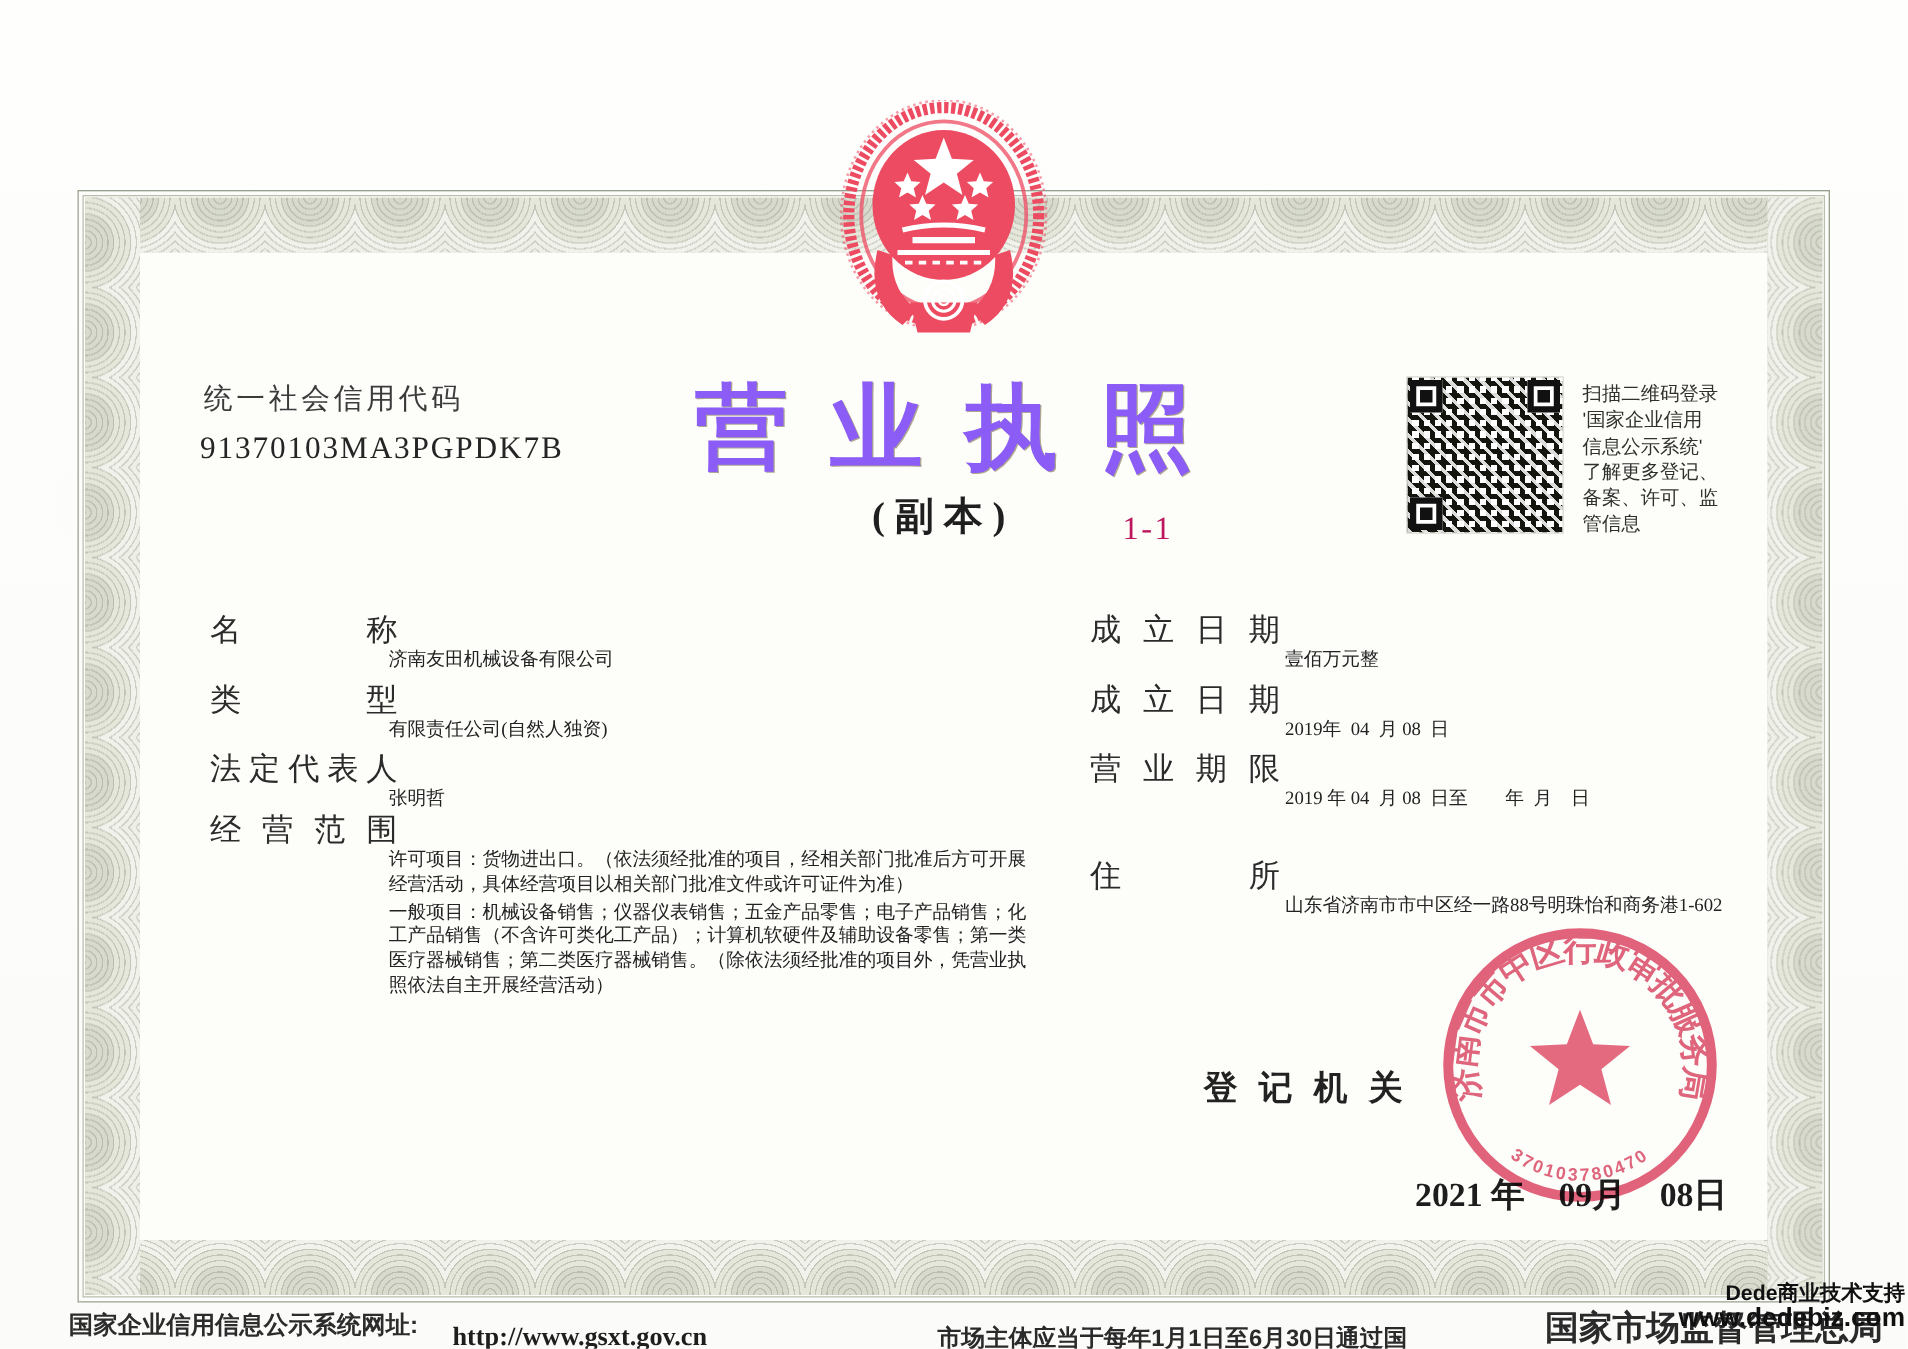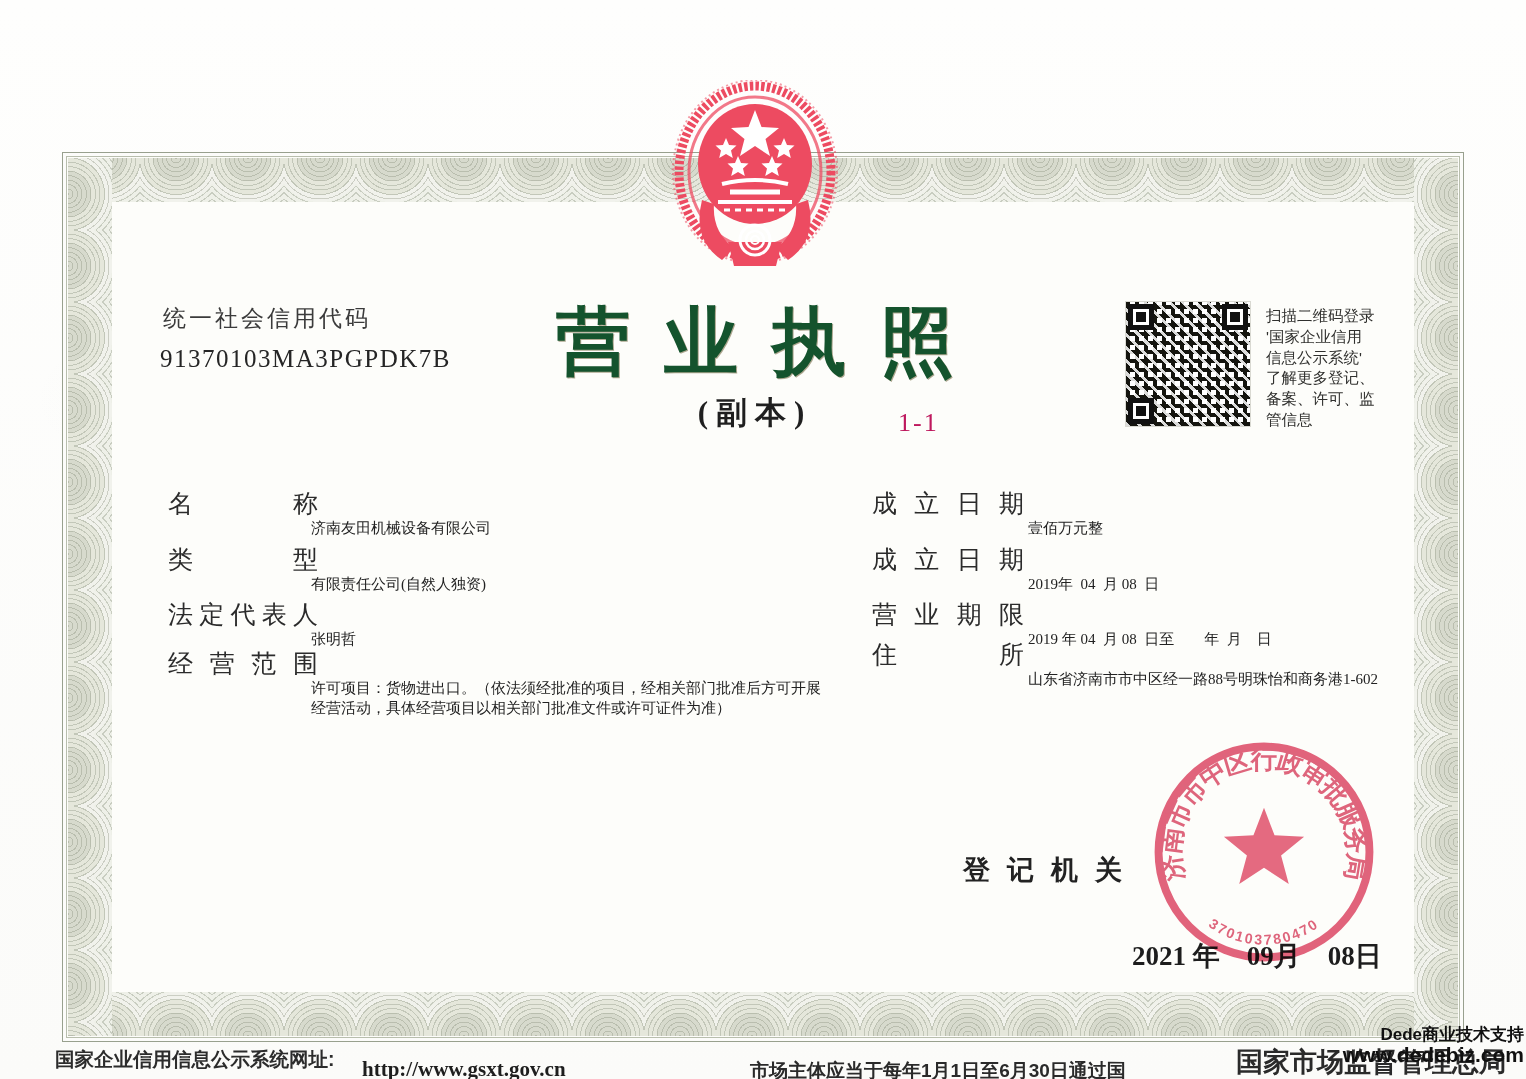--- a/index.html
+++ b/index.html
@@ -48,21 +48,21 @@
     background-image:
       repeating-radial-gradient(circle at 44px 36px, rgba(122,130,110,.32) 0 1px, rgba(122,130,110,0) 1px 4.5px),
       radial-gradient(circle 46px at 44px 36px, #d7dacd 0 23px, #e5e7db 23px 37px, #f1f2ec 37px 44px, rgba(241,242,236,0) 44px);
     background-size:44px 72px;background-repeat:repeat-y;}
 
   
   .credit-label{left:163px;top:303px;font-size:23px;letter-spacing:3px;color:#3b3b3b;}
   .credit-code{left:160px;top:345px;font-size:25px;letter-spacing:1.5px;color:#252525;}
   .doc-title{left:480px;top:293px;width:550px;text-align:center;
     font-size:74px;font-weight:900;letter-spacing:34px;text-indent:34px;
-    color:#14532d;font-family:"Liberation Serif",serif;
+    color:#8b5cf6;font-family:"Liberation Serif",serif;
     text-shadow:1px 1px 0 rgba(76,61,14,.45);}
   .doc-subtitle{left:640px;top:392px;width:230px;text-align:center;
     font-size:31px;letter-spacing:8px;color:#1f1f1f;font-weight:700;}
   .doc-pageno{left:898px;top:408px;font-size:26px;color:#be185d;letter-spacing:2px;}
 
   
   .qr{left:1126px;top:302px;width:124px;height:124px;background:#fff;
     background-image:
       repeating-linear-gradient(45deg, rgba(255,255,255,.85) 0 3px, rgba(255,255,255,0) 3px 9px),
       repeating-linear-gradient(0deg, #15150f 0 4px, rgba(255,255,255,0) 4px 9px),
@@ -78,21 +78,21 @@
   .lbl{display:inline-block;text-align:justify;text-align-last:justify;
     font-size:25px;color:#2b2b2b;}
   .lbl-l{position:absolute;left:168px;width:150px;}
   .lbl-r{position:absolute;left:872px;width:152px;}
   .val{position:absolute;font-size:15px;color:#222;line-height:1.32;margin-top:32px;}
   .val-l{left:311px;width:515px;}
   .val-r{left:1028px;width:412px;}
   .pre{white-space:pre;}
 
   .row-name{top:487px;} .row-type{top:543px;} .row-rep{top:598px;} .row-scope{top:647px;}
-  .row-capital{top:487px;} .row-est{top:543px;} .row-term{top:598px;} .row-addr{top:638px;font-family:Liberation Serif, serif;}
+  .row-capital{top:487px;} .row-est{top:543px;} .row-term{top:598px;} .row-addr{top:684px;font-family:Liberation Serif, serif;}
   .scope-p{margin:0 0 2px 0;}
 
   
   .authority{left:963px;top:852px;font-size:27px;letter-spacing:17px;color:#222;font-weight:700;}
   .issue-date{left:1132px;top:938px;font-size:27px;color:#1d1d1d;font-weight:700;white-space:pre;}
   .stamp{left:1148px;top:736px;width:232px;height:232px;opacity:.9;mix-blend-mode:multiply;}
 
   
   .f-left{left:55px;top:1046px;font-size:19.5px;font-weight:700;color:#2c2c2c;font-family:"Liberation Sans",sans-serif;}
   .f-url{left:362px;top:1057px;font-size:21px;font-weight:700;color:#1e1e1e;}
@@ -188,20 +188,21 @@
 
 <span class="lbl lbl-l row-type">类型</span>
 <div class="val val-l row-type">有限责任公司(自然人独资)</div>
 
 <span class="lbl lbl-l row-rep">法定代表人</span>
 <div class="val val-l row-rep">张明哲</div>
 
 <span class="lbl lbl-l row-scope">经营范围</span>
 <div class="val val-l row-scope">
   <p class="scope-p">许可项目：货物进出口。（依法须经批准的项目，经相关部门批准后方可开展经营活动，具体经营项目以相关部门批准文件或许可证件为准）</p>
+  <p class="scope-p">一般项目：机械设备销售；仪器仪表销售；五金产品零售；电子产品销售；化工产品销售（不含许可类化工产品）；计算机软硬件及辅助设备零售；第一类医疗器械销售；第二类医疗器械销售。（除依法须经批准的项目外，凭营业执照依法自主开展经营活动）</p>
 </div>
 
 <span class="lbl lbl-r row-capital">成立日期</span>
 <div class="val val-r row-capital">壹佰万元整</div>
 
 <span class="lbl lbl-r row-est">成立日期</span>
 <div class="val val-r row-est pre">2019年  04  月 08  日</div>
 
 <span class="lbl lbl-r row-term">营业期限</span>
 <div class="val val-r row-term pre">2019 年 04  月 08  日至        年  月    日</div>

